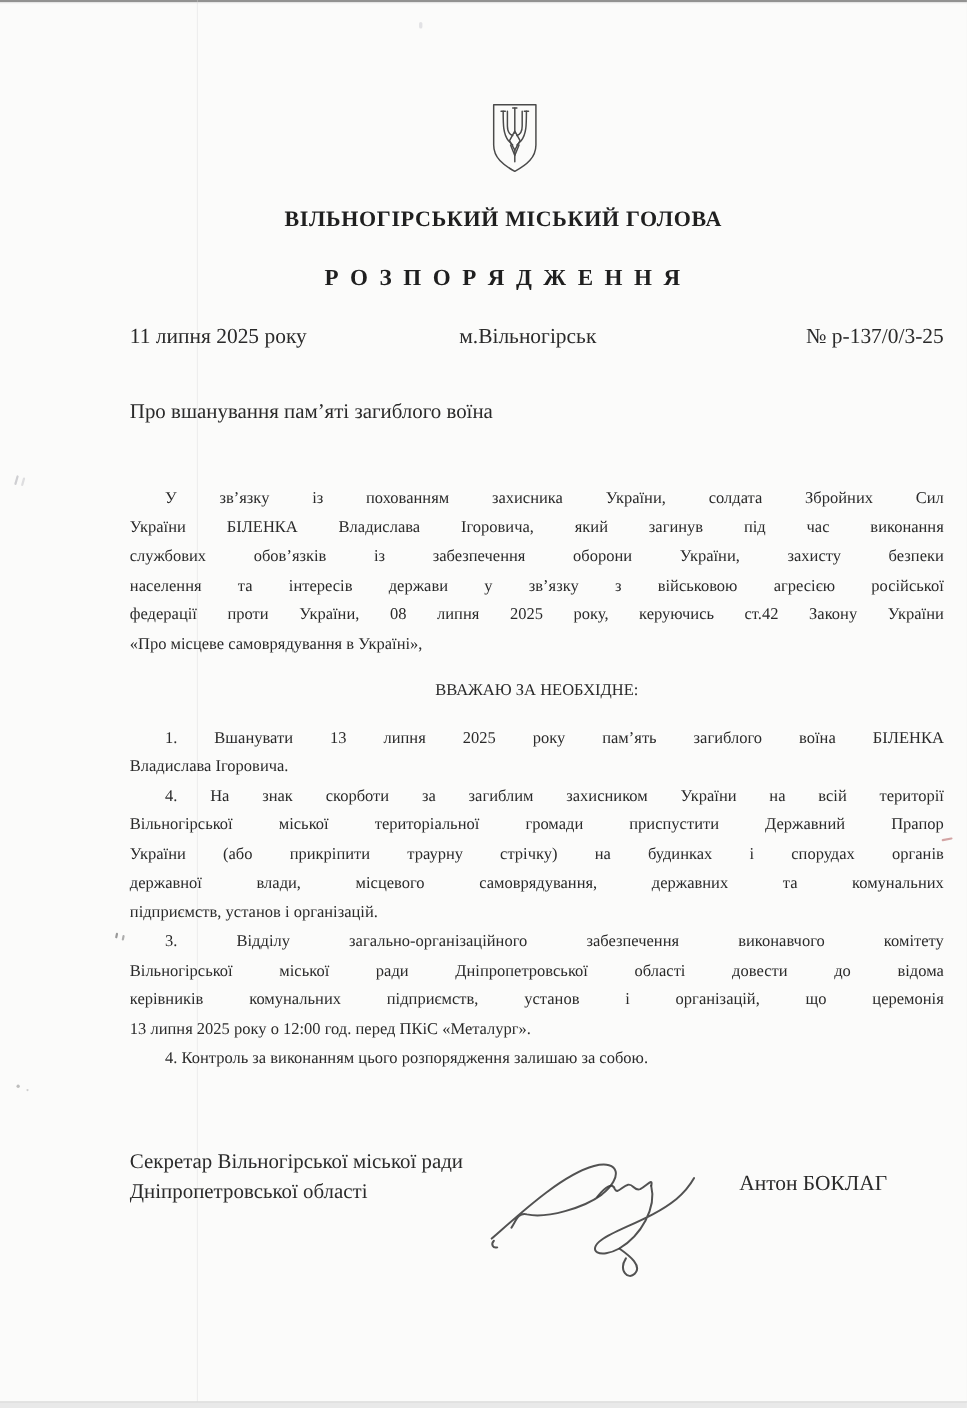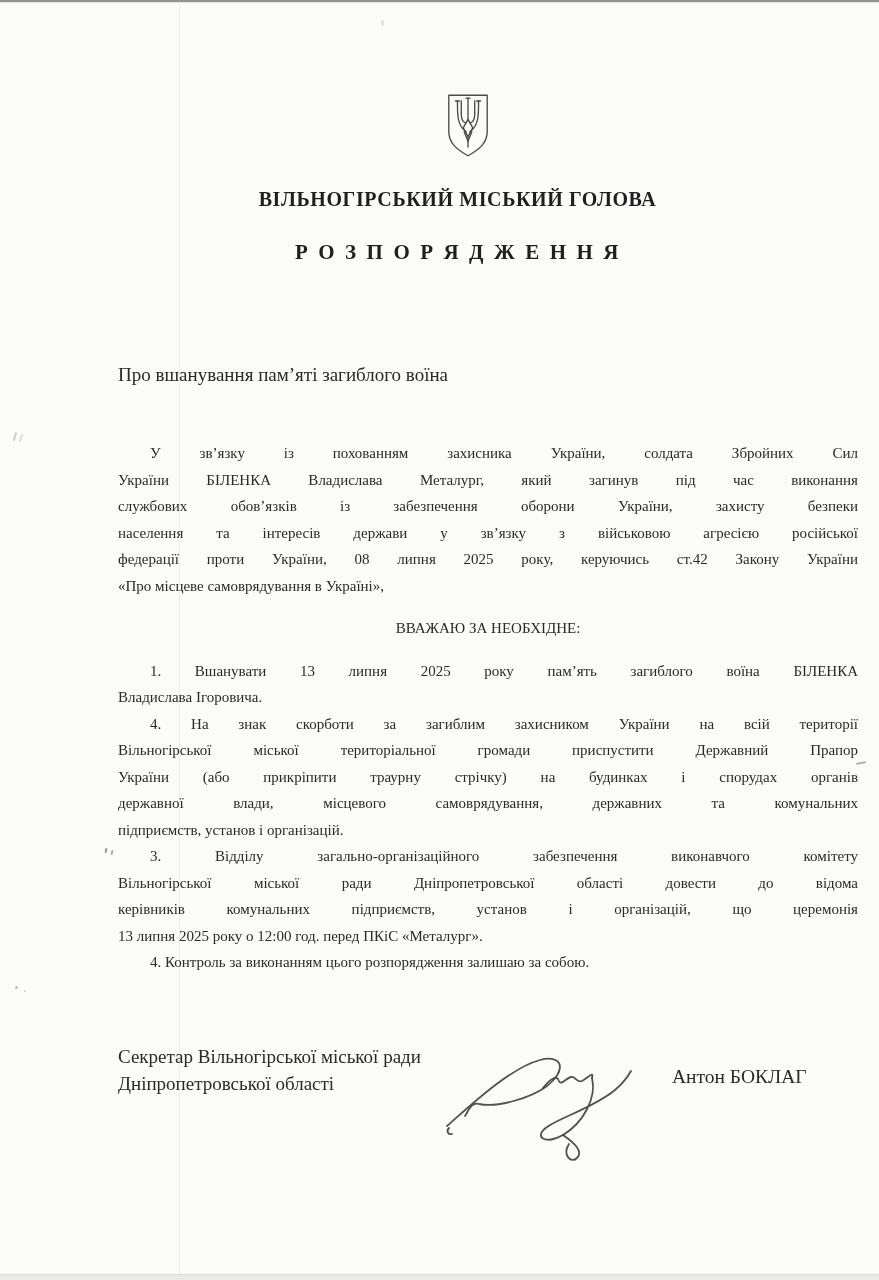--- a/index.html
+++ b/index.html
@@ -80,28 +80,33 @@
       <path d="M32,9 V23 C32,28 30,31 27,32"></path>
       <path d="M25,28 L30,37 L25,46 L20,37 Z"></path>
       <path d="M21,41 L25,51 L29,41"></path>
       <path d="M25,46 V57"></path>
     </svg>
   </div>
 
   <div class="org-name">ВІЛЬНОГІРСЬКИЙ МІСЬКИЙ ГОЛОВА</div>
   <div class="doc-type">Р О З П О Р Я Д Ж Е Н Н Я</div>
 
+  <div class="meta-row">
+    <span class="meta-date">11 липня 2025 року</span>
+    <span class="meta-place">м.Вільногірськ</span>
+    <span class="meta-number">№ р-137/0/3-25</span>
+  </div>
 
   <div class="subject">Про вшанування пам’яті загиблого воїна</div>
 
   <div class="body-text">
 
     <div class="para">
       <div class="jl first">У зв’язку із похованням захисника України, солдата Збройних Сил</div>
-      <div class="jl">України БІЛЕНКА Владислава Металург, який загинув під час виконання</div>
+      <div class="jl">України БІЛЕНКА Владислава Ігоровича, який загинув під час виконання</div>
       <div class="jl">службових обов’язків із забезпечення оборони України, захисту безпеки</div>
       <div class="jl">населення та інтересів держави у зв’язку з військовою агресією російської</div>
       <div class="jl">федерації проти України, 08 липня 2025 року, керуючись ст.42 Закону України</div>
       <div class="jl last">«Про місцеве самоврядування в Україні»,</div>
     </div>
 
     <div class="gap-a"></div>
 
     <div class="plain">ВВАЖАЮ ЗА НЕОБХІДНЕ:</div>
 

